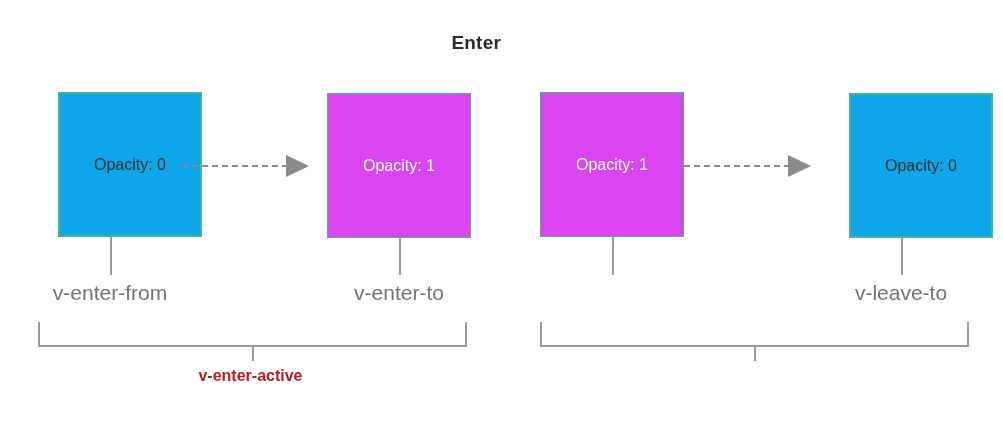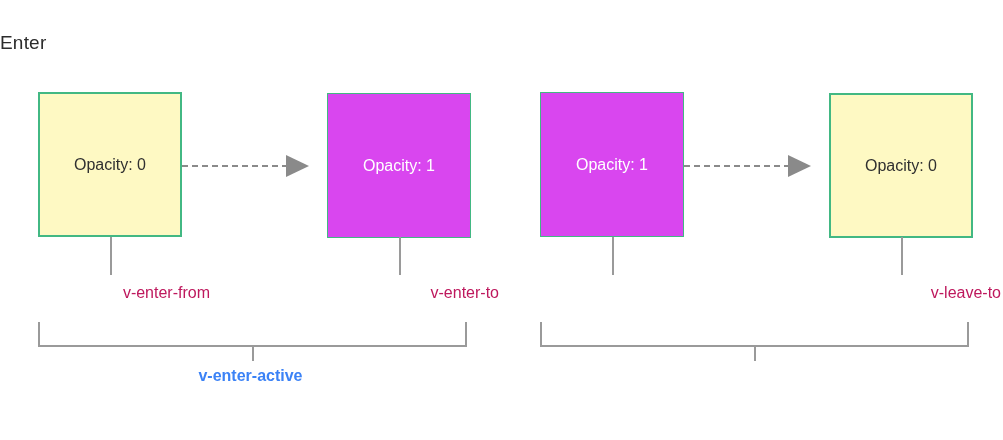--- a/index.html
+++ b/index.html
@@ -10,43 +10,44 @@
     overflow:hidden;
   }
   #stage{position:relative;width:1003px;height:440px;}
 
   .panel{position:absolute;top:0;height:440px;width:501px;}
   #panel-enter{left:0;}
   #panel-leave{left:502px;}
 
   .panel-title{
     position:absolute;top:32px;left:0;width:501px;
-    text-align:left;
-    font-size:19px;font-weight:normal;color:#2c2c2c;
+    text-align:right;
+    font-size:19px;font-weight:bold;color:#2c2c2c;
     letter-spacing:.2px;
     line-height:22px;
   }
 
   .state-box{
     position:absolute;
     width:144px;height:145px;
     box-sizing:border-box;
     display:flex;align-items:center;justify-content:center;
     font-size:16px;
     line-height:20px;
   }
   .state-box.solid{
     background:#d946ef;
     border:1px solid #42b883;
     color:#ffffff;
   }
   .state-box.faded{
-    background:#fef9c3;
+    background:#0ea5e9;
     border:2px solid #42b883;
     color:#303030;
+    margin-left:20px;
   }
 
   .box-a{left:38px;top:92px;}
   .box-b{left:327px;top:93px;}
 
   .arrow{
     position:absolute;
     top:164px;height:4px;
   }
   .arrow .dash{
@@ -66,22 +67,22 @@
   .tick{
     position:absolute;
     width:2px;background:#9a9a9a;
   }
   .tick-a{left:110px;top:237px;height:38px;}
   .tick-b{left:399px;top:237px;height:38px;}
 
   .sub-label{
     position:absolute;
     top:283px;
-    font-size:16px;color:#be185d;
-    text-align:right;
+    font-size:21px;color:#737373;
+    text-align:center;
     line-height:20px;
     white-space:nowrap;
   }
   .sub-label-a{left:10px;width:200px;}
   .sub-label-b{left:299px;width:200px;}
 
   .bracket{
     position:absolute;
     left:38px;top:322px;
     width:429px;height:25px;
@@ -92,21 +93,21 @@
   }
   .bracket-stem{
     position:absolute;
     left:252px;top:347px;
     width:2px;height:14px;background:#9a9a9a;
   }
   .active-label{
     position:absolute;
     top:366px;left:0;width:501px;
     text-align:center;
-    font-size:16px;font-weight:bold;color:#3b82f6;
+    font-size:16px;font-weight:bold;color:#b91c1c;
     line-height:20px;
   }
 </style>
 </head>
 <body>
 
 <div id="stage">
 
   <div class="panel" id="panel-enter">
 

